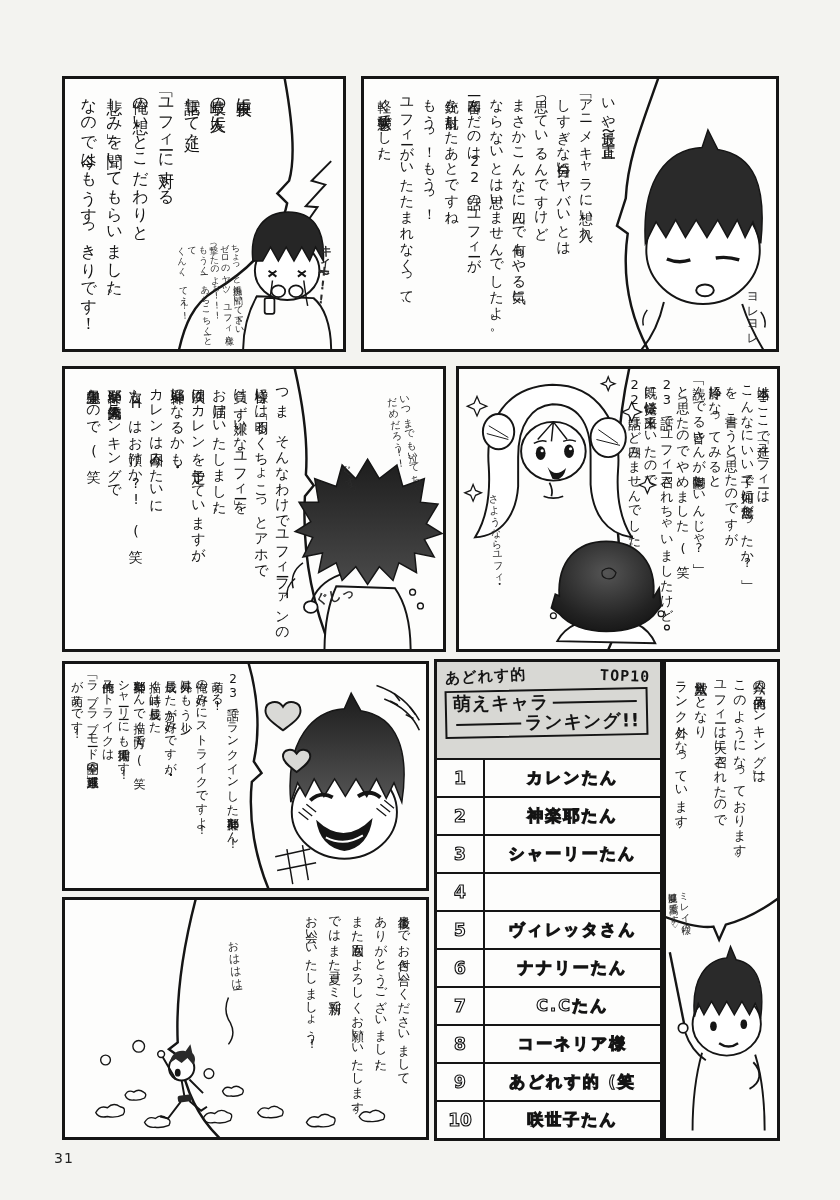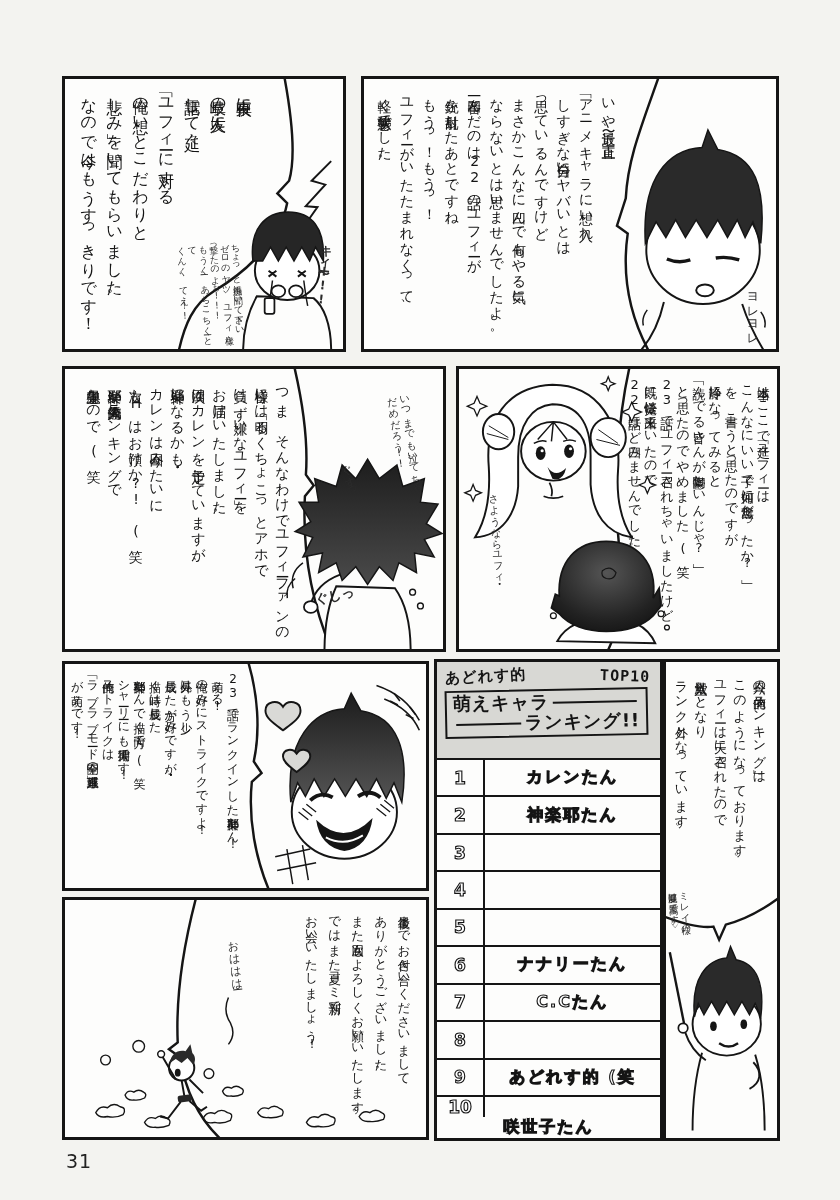--- a/index.html
+++ b/index.html
@@ -40,28 +40,28 @@
   
   .rk-header{height:96px;background:#d8d8d4;border-bottom:2.5px solid #151515;flex:none;}
   .rk-top{display:flex;justify-content:space-between;padding:5px 10px 0 8px;font-size:15px;font-weight:bold;letter-spacing:1px;color:#141414;}
   .rk-label{transform:rotate(-3deg);}
   .rk-top10{transform:rotate(2deg);font-family:"DejaVu Sans Mono",monospace;}
   .rk-titlebox{margin:3px 12px 0 8px;border:2.5px solid #151515;transform:rotate(-1.2deg);padding:1px 6px 3px;color:#141414;}
   .rk-line1,.rk-line2{display:flex;align-items:center;font-size:18px;font-weight:bold;letter-spacing:1px;line-height:1.1;}
   .rk-dash{flex:1;border-top:2.5px solid #151515;margin:2px 3px 0;}
   .rk-rows{flex:1;display:flex;flex-direction:column;}
   .rk-row{flex:1;display:flex;border-bottom:2.5px solid #151515;}
-  .rk-row:last-child{border-bottom:none;flex-direction:column;}
+  .rk-row:last-child{border-bottom:none;}
   .rk-rank{width:46px;border-right:2.5px solid #151515;display:flex;align-items:center;justify-content:center;font-size:17px;}
   .rk-name{flex:1;display:flex;align-items:center;justify-content:center;font-size:16px;letter-spacing:2px;}
   .outline{font-weight:800;color:#141414;}
   @supports (-webkit-text-stroke: 1px black){
     .outline{color:#fff;-webkit-text-stroke:1.15px #141414;}
   }
-  .page-number{position:absolute;left:66px;top:1150px;font-size:19px;color:#222;letter-spacing:1px;}
+  .page-number{position:absolute;left:54px;top:1150px;font-size:14px;color:#222;letter-spacing:1px;}
   svg{display:block;}
   .ink{stroke:#151515;fill:none;}
 </style>
 </head>
 <body>
 
 <div class="page">
 
   <section class="panel" id="panel1">
     <svg class="art" viewBox="0 0 284 276">
@@ -269,37 +269,40 @@
       <div class="rk-row">
           <span class="rk-rank outline">1</span>
           <span class="rk-name outline">カレンたん</span>
         </div>
       <div class="rk-row">
           <span class="rk-rank outline">2</span>
           <span class="rk-name outline">神楽耶たん</span>
         </div>
       <div class="rk-row">
           <span class="rk-rank outline">3</span>
+          <span class="rk-name outline">シャーリーたん</span>
         </div>
       <div class="rk-row">
           <span class="rk-rank outline">4</span>
         </div>
       <div class="rk-row">
           <span class="rk-rank outline">5</span>
+          <span class="rk-name outline">ヴィレッタさん</span>
         </div>
       <div class="rk-row">
           <span class="rk-rank outline">6</span>
           <span class="rk-name outline">ナナリーたん</span>
         </div>
       <div class="rk-row">
           <span class="rk-rank outline">7</span>
           <span class="rk-name outline">C.Cたん</span>
         </div>
       <div class="rk-row">
           <span class="rk-rank outline">8</span>
+          <span class="rk-name outline">コーネリア様</span>
         </div>
       <div class="rk-row">
           <span class="rk-rank outline">9</span>
           <span class="rk-name outline">あどれす的 (笑</span>
         </div>
       <div class="rk-row">
           <span class="rk-rank outline">10</span>
           <span class="rk-name outline">咲世子たん</span>
         </div>
     </div>

